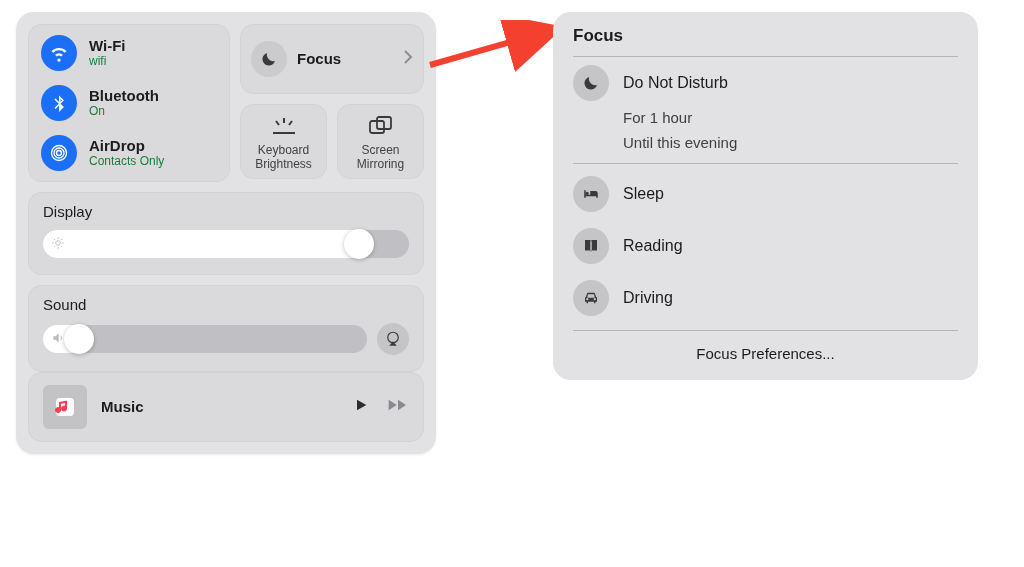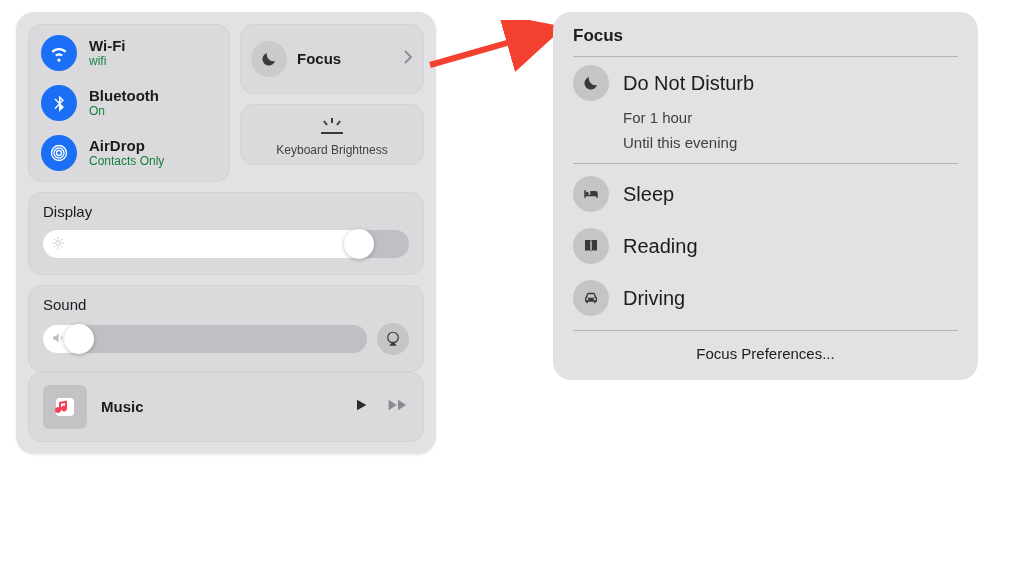--- a/index.html
+++ b/index.html
@@ -113,21 +113,21 @@
     position:absolute;
     left: 553px;
     top: 12px;
     width: 425px;
     background:#e2e2e5;
     border-radius: 18px;
     padding: 14px 20px 16px;
   }
   .fp-header { font-size: 17px; font-weight: 700; padding-bottom: 10px; border-bottom: 1px solid #b5b5b9; }
   .fp-item { display:flex; align-items:center; gap:14px; padding: 8px 0; }
-  .fp-label { font-size: 20px; }
+  .fp-label { font-size: 16px; }
   .fp-sub {
     padding-left: 50px;
     font-size: 15px;
     color: #404040;
     display:flex; flex-direction:column; gap:8px;
     padding-bottom:12px;
     border-bottom:1px solid #b5b5b9;
     margin-bottom:4px;
   }
   .fp-divider { border-top:1px solid #b5b5b9; margin-top:6px; padding-top:8px; }
@@ -204,20 +204,29 @@
         <div class="card tile">
           <div class="tile-icon">
             <svg width="30" height="22" viewBox="0 0 30 22">
                 <line x1="4" y1="18" x2="26" y2="18" stroke="#3a3a3c" stroke-width="2"></line>
                 <line x1="15" y1="3" x2="15" y2="8" stroke="#3a3a3c" stroke-width="2"></line>
                 <line x1="7" y1="6" x2="10" y2="10" stroke="#3a3a3c" stroke-width="2"></line>
                 <line x1="23" y1="6" x2="20" y2="10" stroke="#3a3a3c" stroke-width="2"></line>
               </svg>
           </div>
           <div>Keyboard Brightness</div>
+        </div>
+        <div class="card tile">
+          <div class="tile-icon">
+            <svg width="26" height="22" viewBox="0 0 26 22">
+                <rect x="2" y="6" width="14" height="12" rx="2" fill="none" stroke="#3a3a3c" stroke-width="1.8"></rect>
+                <rect x="9" y="2" width="14" height="12" rx="2" fill="none" stroke="#3a3a3c" stroke-width="1.8"></rect>
+              </svg>
+          </div>
+          <div>Screen Mirroring</div>
         </div>
       </div>
     </div>
   </div>
 
   <div class="card slider-card">
     <div class="slider-title">Display</div>
     <div class="slider-track">
       <div class="slider-fill" style="width:90%;">
         <span class="slider-icon">

